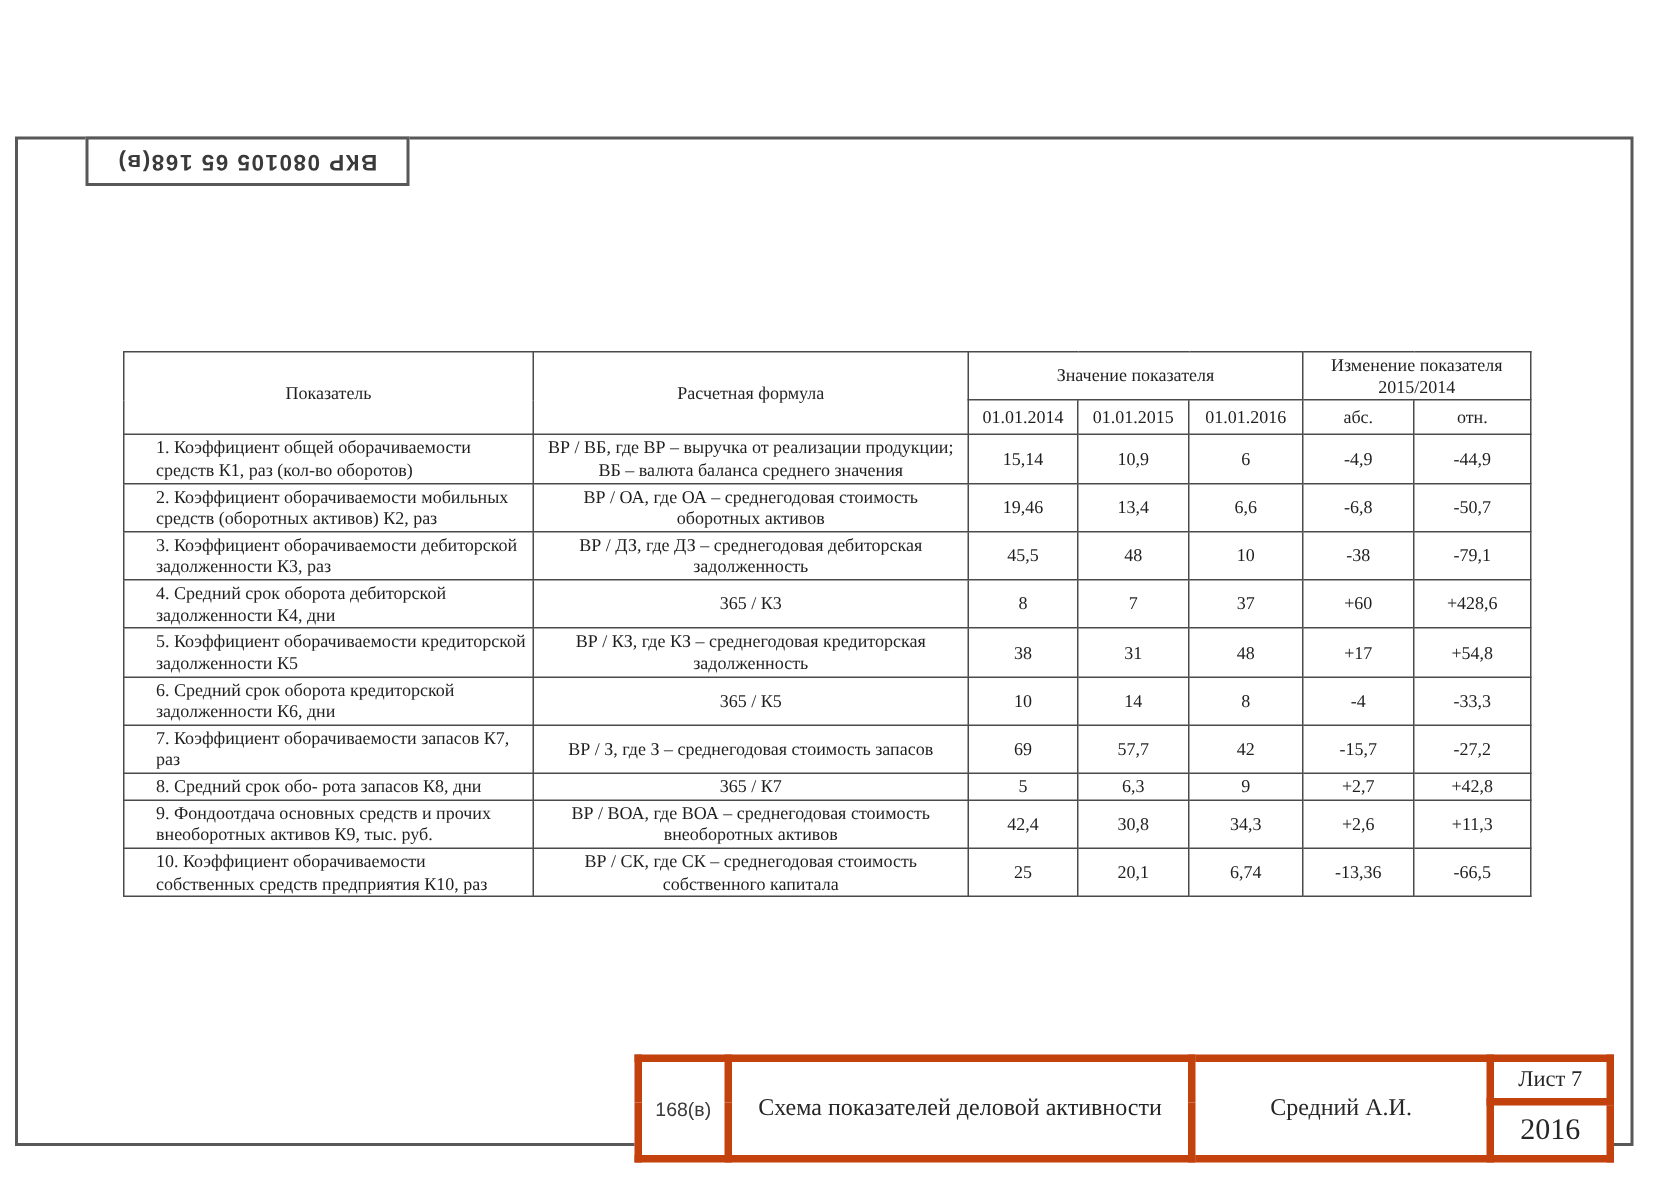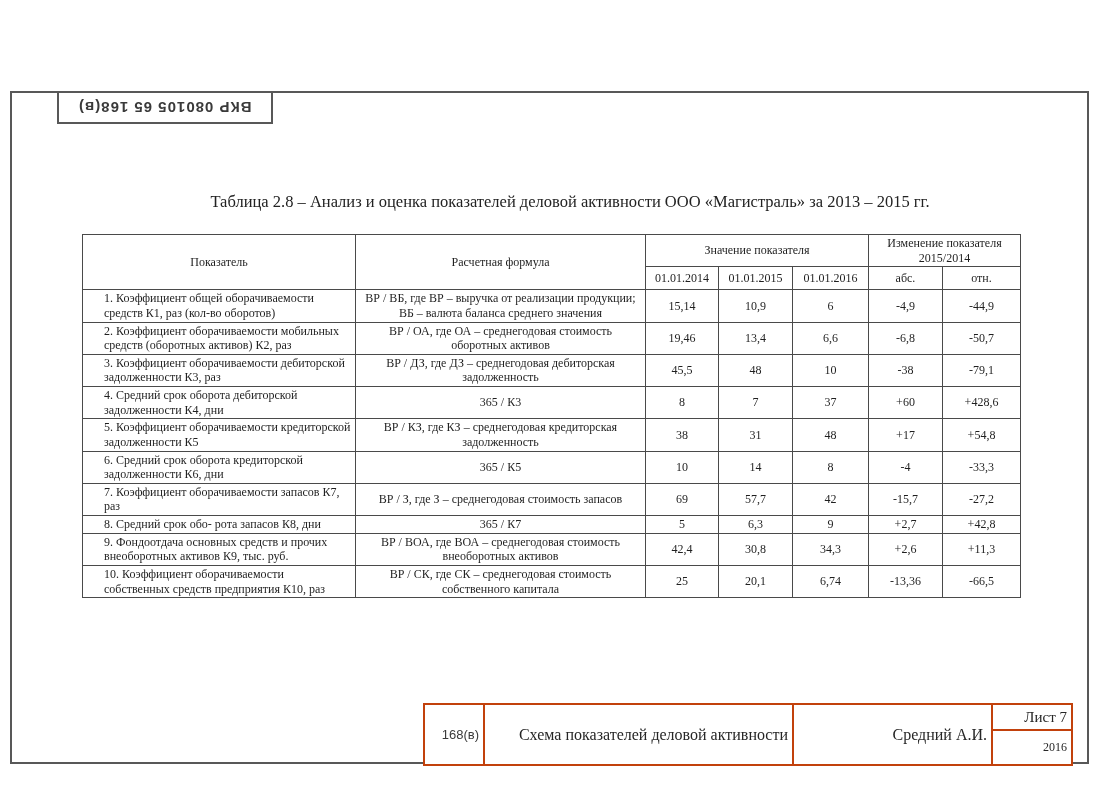--- a/index.html
+++ b/index.html
@@ -70,45 +70,44 @@
   .title-block{
     position:absolute;
     left:423px;top:703px;
     border-collapse:collapse;
     table-layout:fixed;
     font-size:16px;
     color:#262626;
     background:#ffffff;
   }
   .title-block td{
-    border:2px solid #c2410c;
-    text-align:right;
+    border:5px solid #c2410c;
+    text-align:center;
     vertical-align:middle;
     padding:0 4px;
   }
   .tb-code{
     font-family:Liberation Sans, sans-serif;
     font-size:13px;
     color:#3a3a3a;
   }
   .tb-sheet{font-size:15px;height:24px;}
-  .tb-year{font-size:12px;height:33px;}
+  .tb-year{font-size:20px;height:33px;}
 </style>
 </head>
 <body>
 
 <div class="sheet">
 
   <div class="page-frame"></div>
 
   <div class="stamp-box">
     <span class="stamp-text">ВКР 080105 65 168(в)</span>
   </div>
 
-  <div class="doc-title">Таблица 2.8 – Анализ и оценка показателей деловой активности ООО «Магистраль» за 2013 – 2015 гг.</div>
 
   <table class="analysis">
     <colgroup>
       <col style="width:273px">
       <col style="width:290px">
       <col style="width:73px">
       <col style="width:74px">
       <col style="width:76px">
       <col style="width:74px">
       <col style="width:78px">

